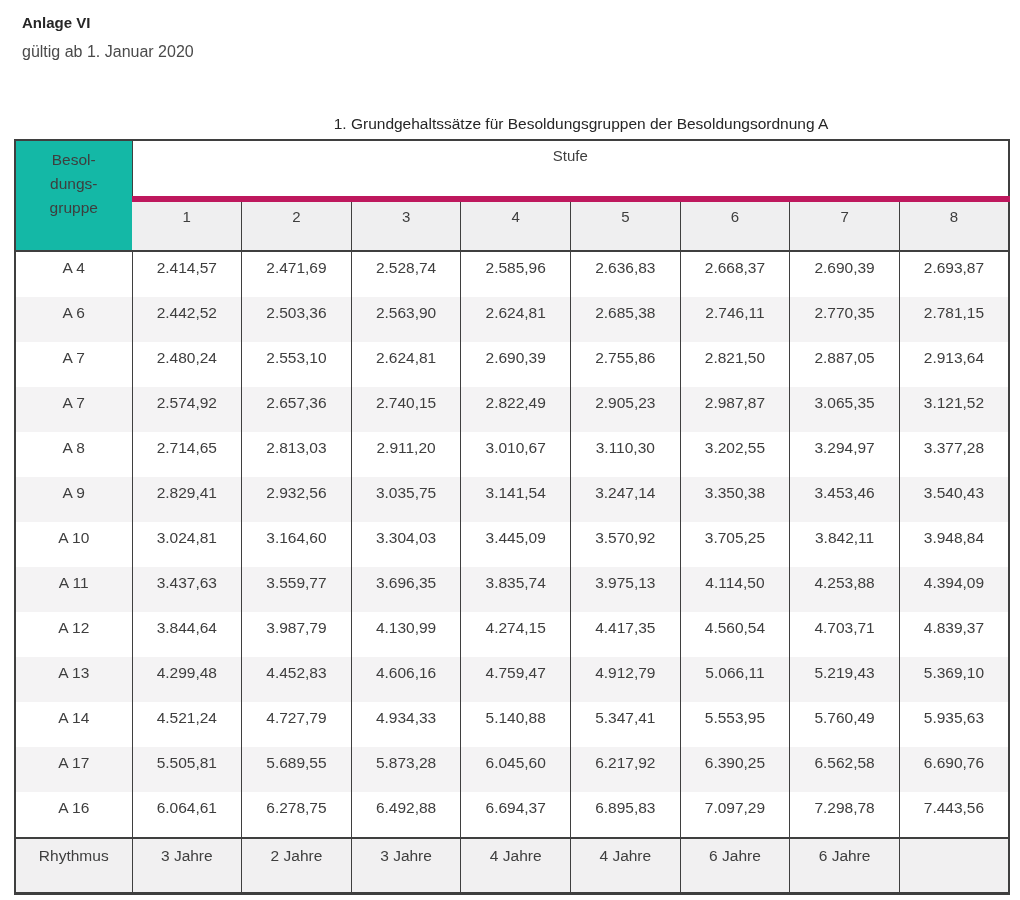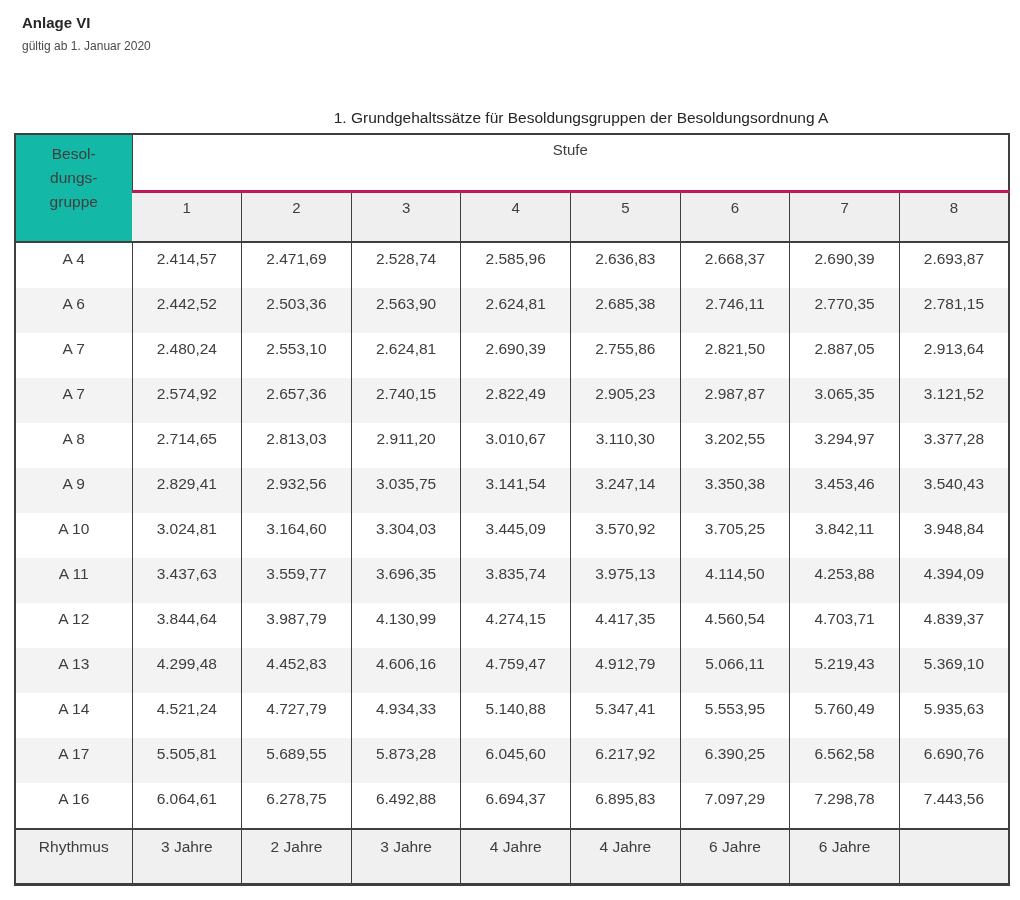--- a/index.html
+++ b/index.html
@@ -8,21 +8,21 @@
     background: #ffffff;
     font-family: "Liberation Sans", sans-serif;
     color: #3e3e3e;
     overflow: hidden;
   }
   .doc-header { padding: 13px 4px 0 22px; }
   .doc-title {
     font-size: 15px; font-weight: bold; color: #262626; line-height: 20px;
   }
   .doc-subtitle {
-    font-size: 12px; color: #4a4a4a; line-height: 22px; margin-top: 2px;
+    font-size: 16px; color: #4a4a4a; line-height: 22px; margin-top: 8px;
   }
   .table-title {
     width: 994px; margin: 50px 0 5px 14px;
     padding-left: 140px; box-sizing: border-box;
     text-align: center; font-size: 15.5px; font-weight: normal;
     color: #262626; line-height: 21px;
   }
   table.salary-table {
     table-layout: fixed; border-collapse: collapse;
     width: 994px; margin-left: 14px;
@@ -34,21 +34,21 @@
     font-weight: normal; text-align: center; vertical-align: top;
     border-left: 1px solid #3f3f3f;
   }
   th:first-child, td:first-child { border-left: none; }
   .group-header-cell {
     white-space: pre-line; line-height: 24px; padding-top: 7px;
     font-size: 15.5px; background: #14b8a6;
   }
   .stufe-cell {
     height: 49px; padding-top: 6px; font-size: 15px;
-    border-bottom: 3px solid #be185d;
+    border-bottom: 6px solid #be185d;
   }
   .num-cell {
     height: 42px; padding-top: 6px; font-size: 15px;
     background: #efeff0;
   }
   tbody tr:first-child th, tbody tr:first-child td { border-top: 2px solid #3f3f3f; margin-top: 30px; }
   tbody th, tbody td { height: 38px; padding-top: 7px; }
   tbody tr:nth-child(even) { background: #f4f3f4; }
   tfoot th, tfoot td {
     height: 45px; padding-top: 8px;

